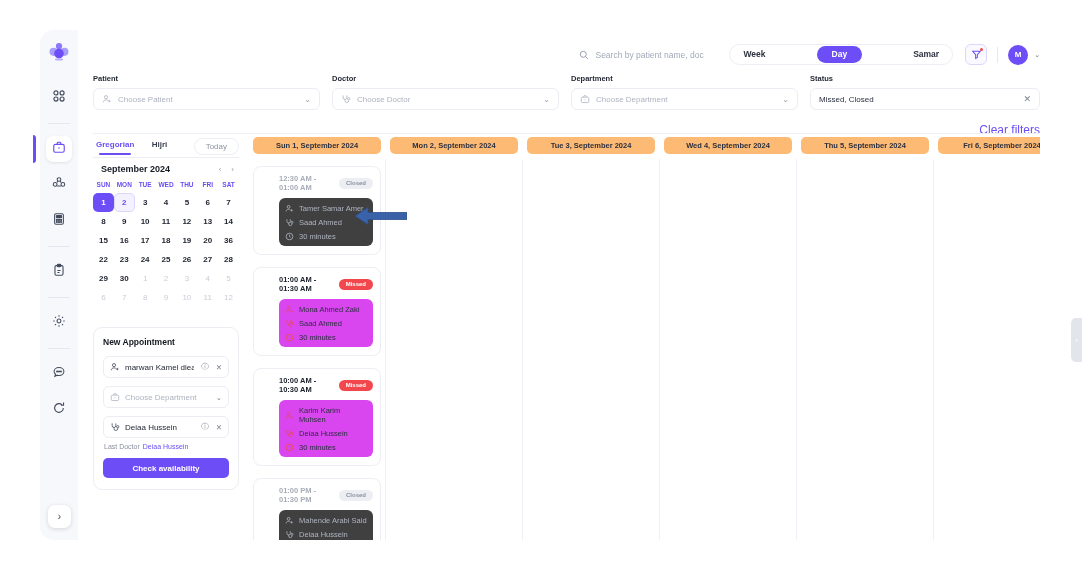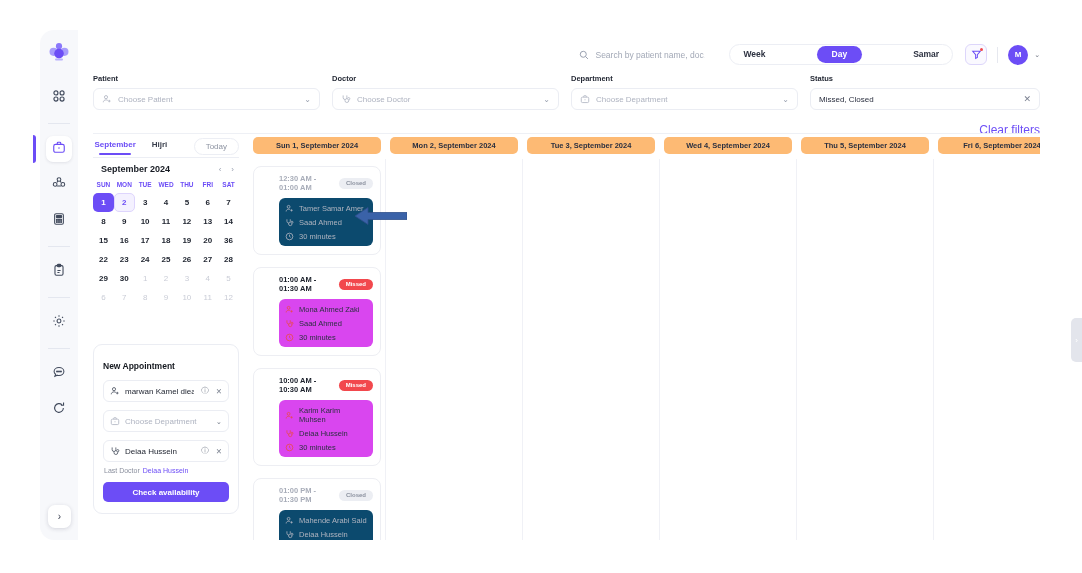--- a/index.html
+++ b/index.html
@@ -138,22 +138,22 @@
     font-size:8px; font-weight:700; color:#232833;
     text-align:center; height:19px; line-height:19px;
     border-radius:5px;
   }
   .cal-day.mut { color:#c9ccd6; font-weight:400;}
   .cal-day.sel { background:#6c4df6; color:#fff; }
   .cal-day.today { background:#f4f1ff; color:#6c4df6; border:1px solid #ded5fd;
                    height:19px; line-height:17px;}
 
   .newappt {
-    margin-top:37px; border:1px solid #ebedf3; border-radius:9px;
-    background:#fff; padding:16px 9px 11px 9px;
+    margin-top:20px; border:1px solid #ebedf3; border-radius:9px;
+    background:#fff; padding:9px 9px 11px 9px;
   }
   .newappt h4 { font-size:8.5px; font-weight:700; color:#14181f; margin-bottom:9px;}
   .na-field {
     height:22px; border:1px solid #ebedf3; border-radius:6px; background:#fff;
     display:flex; align-items:center; padding:0 6px; gap:5px; margin-bottom:8px;
   }
   .na-field .ico { color:#515866; display:flex;}
   .na-field .ico.gray { color:#b2b7c3;}
   .na-field .txt { font-size:8px; color:#1d222e; flex:1; white-space:nowrap; overflow:hidden;}
   .na-field .txt.ph { color:#aeb3c0; }
@@ -183,21 +183,21 @@
   }
   .appt-top { display:flex; align-items:center; gap:6px; margin-bottom:6px;}
   .appt-time { font-size:7.5px; font-weight:700; color:#1b202b;}
   .appt-time.mut { color:#a8adb9;}
   .badge {
     font-size:6px; font-weight:700; border-radius:8px; padding:2.5px 7px; line-height:1;
   }
   .badge.closed { background:#eceef3; color:#8a909e;}
   .badge.missed { background:#f2484d; color:#fff;}
   .appt-body { border-radius:6px; padding:6px 6px 5px 6px;}
-  .appt-body.closed { background:#0c4a6e;}
+  .appt-body.closed { background:#404040;}
   .appt-body.missed { background:#d946ef;}
   .arow { display:flex; align-items:center; gap:5px; margin-bottom:5px;}
   .arow:last-child { margin-bottom:0;}
   .arow .ico { display:flex; }
   .arow .t { font-size:7.5px; }
   .appt-body.closed .ico, .appt-body.closed .t { color:#aeb3bf;}
   .appt-body.missed .ico { color:#ea4a4f;}
   .appt-body.missed .t { color:#2b3040;}
 
   
@@ -415,21 +415,21 @@
     </div>
   </div>
 
   <div class="hrule"></div>
 
   <div class="body-wrap">
 
     <div class="leftcol">
 
       <div class="cal-tabs">
-        <div class="cal-tab on">September</div>
+        <div class="cal-tab on">Gregorian</div>
         <div class="cal-tab">Hijri</div>
         <div class="today-btn">Today</div>
       </div>
       <div class="cal-tabline"></div>
 
       <div class="cal-head">
         <span class="cal-month">September 2024</span>
         <span class="cal-nav">‹</span>
         <span class="cal-nav">›</span>
       </div>

